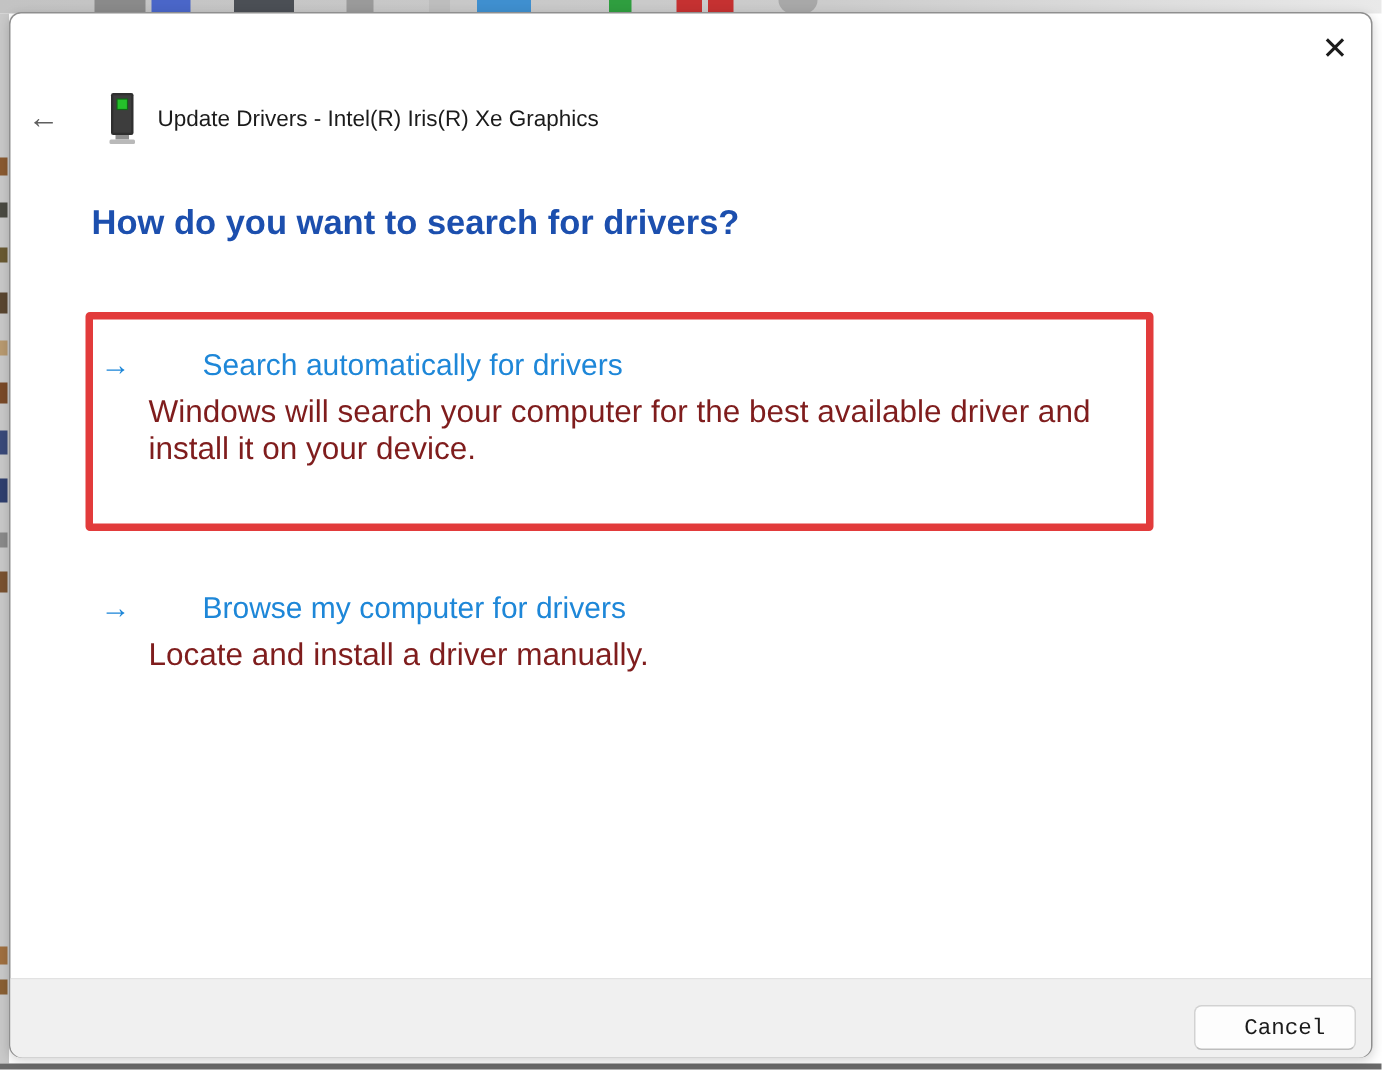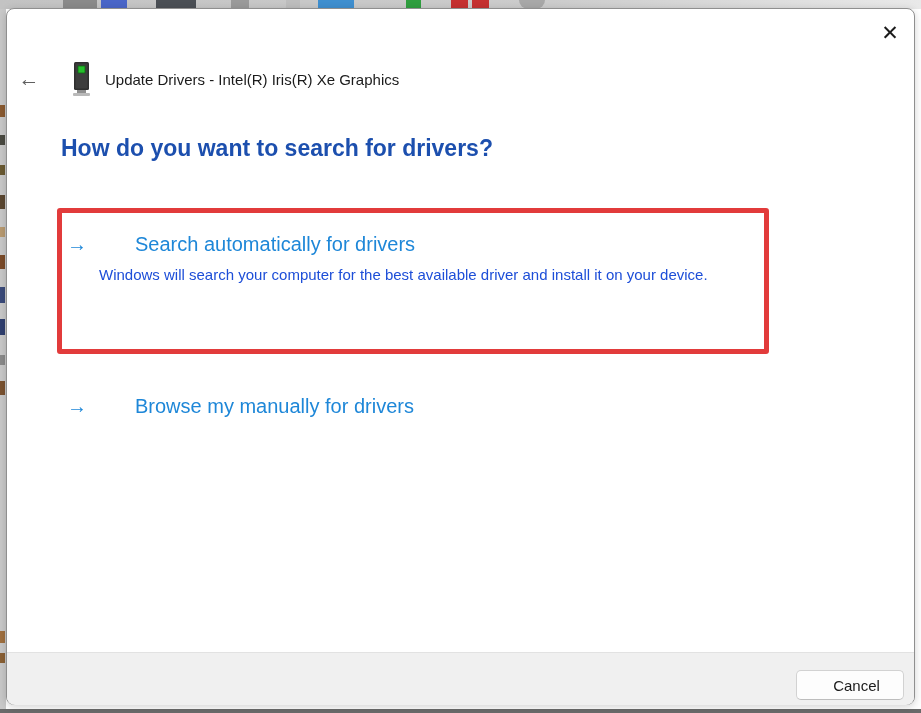--- a/index.html
+++ b/index.html
@@ -70,36 +70,36 @@
 
   .option { position: absolute; display: flex; cursor: pointer; }
   .option-1 { left: 60px; top: 221px; }
   .option-2 { left: 60px; top: 383px; }
   .opt-arrow {
     font-size: 20px; color: #1e87d8; margin-right: 12px; line-height: 28px;
     flex: 0 0 auto;
   }
   .opt-title { font-size: 20px; color: #1e87d8; line-height: 28px; margin-left: 36px; }
   .opt-desc {
-    font-size: 15px; color: #1d4ed8; line-height: 25px;
+    font-size: 21px; color: #7f1d1d; line-height: 25px;
     margin-top: 4px; width: 628px;
   }
 
   .footer {
     position: absolute; left: 0; top: 643px; width: 100%; height: 53px;
     background: #f0f0f0; border-top: 1px solid #e2e2e2;
     border-radius: 0 0 8px 8px;
   }
   .cancel-btn {
     position: absolute; right: 10px; top: 17px; width: 108px; height: 30px;
     background: #fdfdfd;
     border: 1px solid #d2d2d2; border-bottom-color: #bdbdbd;
     border-radius: 5px;
     font-size: 15px; color: #1b1b1b; cursor: pointer;
-    font-family: Liberation Sans, sans-serif;
+    font-family: Liberation Mono, monospace;
     padding-left: 13px;
   }
 </style>
 </head>
 <body>
 
 <div class="screen">
 
   <div class="bg-top">
     <div class="frag" style="left:63px;width:34px;background:#8a8a8a;"></div>
@@ -161,21 +161,22 @@
       <span class="opt-arrow">→</span>
       <div>
         <div class="opt-title">Search automatically for drivers</div>
         <div class="opt-desc">Windows will search your computer for the best available driver and install it on your device.</div>
       </div>
     </div>
 
     <div class="option option-2">
       <span class="opt-arrow">→</span>
       <div>
-        <div class="opt-title">Browse my manually for drivers</div>
+        <div class="opt-title">Browse my computer for drivers</div>
+        <div class="opt-desc">Locate and install a driver manually.</div>
       </div>
     </div>
 
     <div class="footer">
       <button class="cancel-btn">Cancel</button>
     </div>
 
   </div>
 </div>
 

